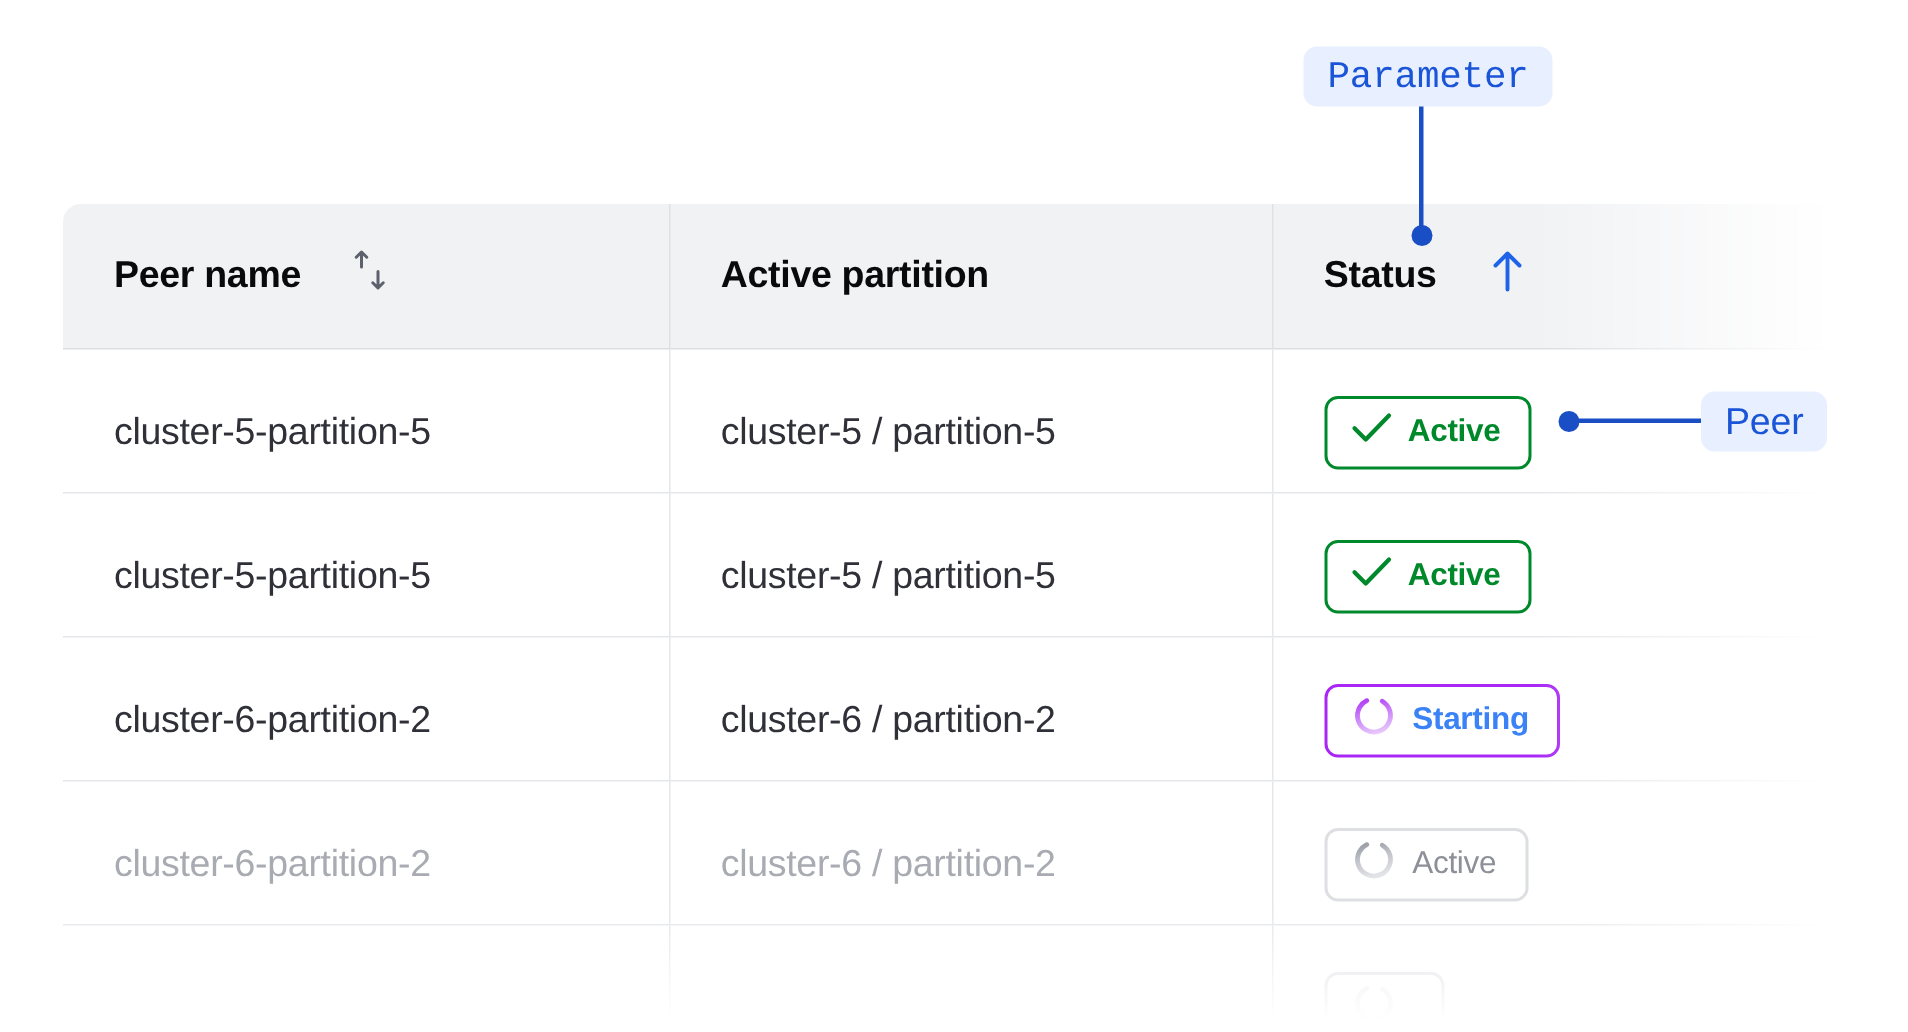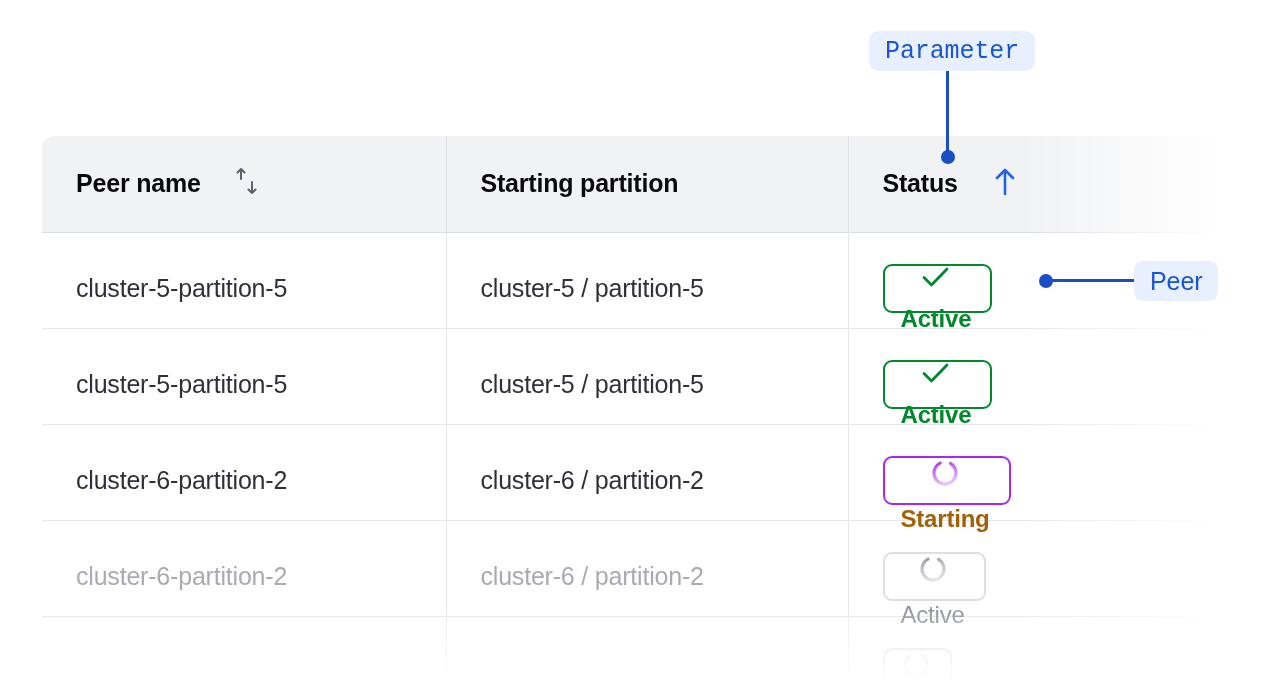--- a/index.html
+++ b/index.html
@@ -84,27 +84,26 @@
 
   
   .badge {
     display: inline-flex;
     align-items: center;
     gap: 11px;
     height: 49px;
     padding: 0 19px 0 16px;
     border-radius: 9px;
     border: 2px solid transparent;
-    font-size: 24px;
+    font-size: 21px;
     font-weight: bold;
     letter-spacing: -0.2px;
-    flex-direction: column;
   }
   .badge.active   { border-color: #00892b; color: #00892b; }
-  .badge.starting { border-color: #a927f5; color: #a16207; justify-content: space-between; }
+  .badge.starting { border-color: #a927f5; color: #3b82f6; justify-content: space-between; }
   .badge.pending  { border-color: #dedfe3; color: #8d9098; font-weight: normal; }
 
   .check-icon { display: block; }
   .spin-icon  { display: block; }
 
   
   .anno-chip {
     position: absolute;
     display: flex;
     align-items: center;
@@ -161,21 +160,21 @@
                 <svg width="28" height="30" viewBox="0 0 28 30" fill="none">
                   <path d="M8 13 V3 M4.5 6.5 L8 3 L11.5 6.5" stroke="#5c616c" stroke-width="2" stroke-linecap="round" stroke-linejoin="round"></path>
                   <path d="M19 16 V27 M15.5 23.5 L19 27 L22.5 23.5" stroke="#5c616c" stroke-width="2" stroke-linecap="round" stroke-linejoin="round"></path>
                 </svg>
               </span>
             </span>
           </th>
 
           <th>
             <span class="th-inner">
-              <span>Starting partition</span>
+              <span>Active partition</span>
             </span>
           </th>
 
           <th>
             <span class="th-inner">
               <span>Status</span>
               <span>
                 <svg width="30" height="32" viewBox="0 0 30 32" fill="none">
                   <path d="M15 29 V5 M7 13 L15 5 L23 13" stroke="#1f64e8" stroke-width="2.6" stroke-linecap="round" stroke-linejoin="round"></path>
                 </svg>

